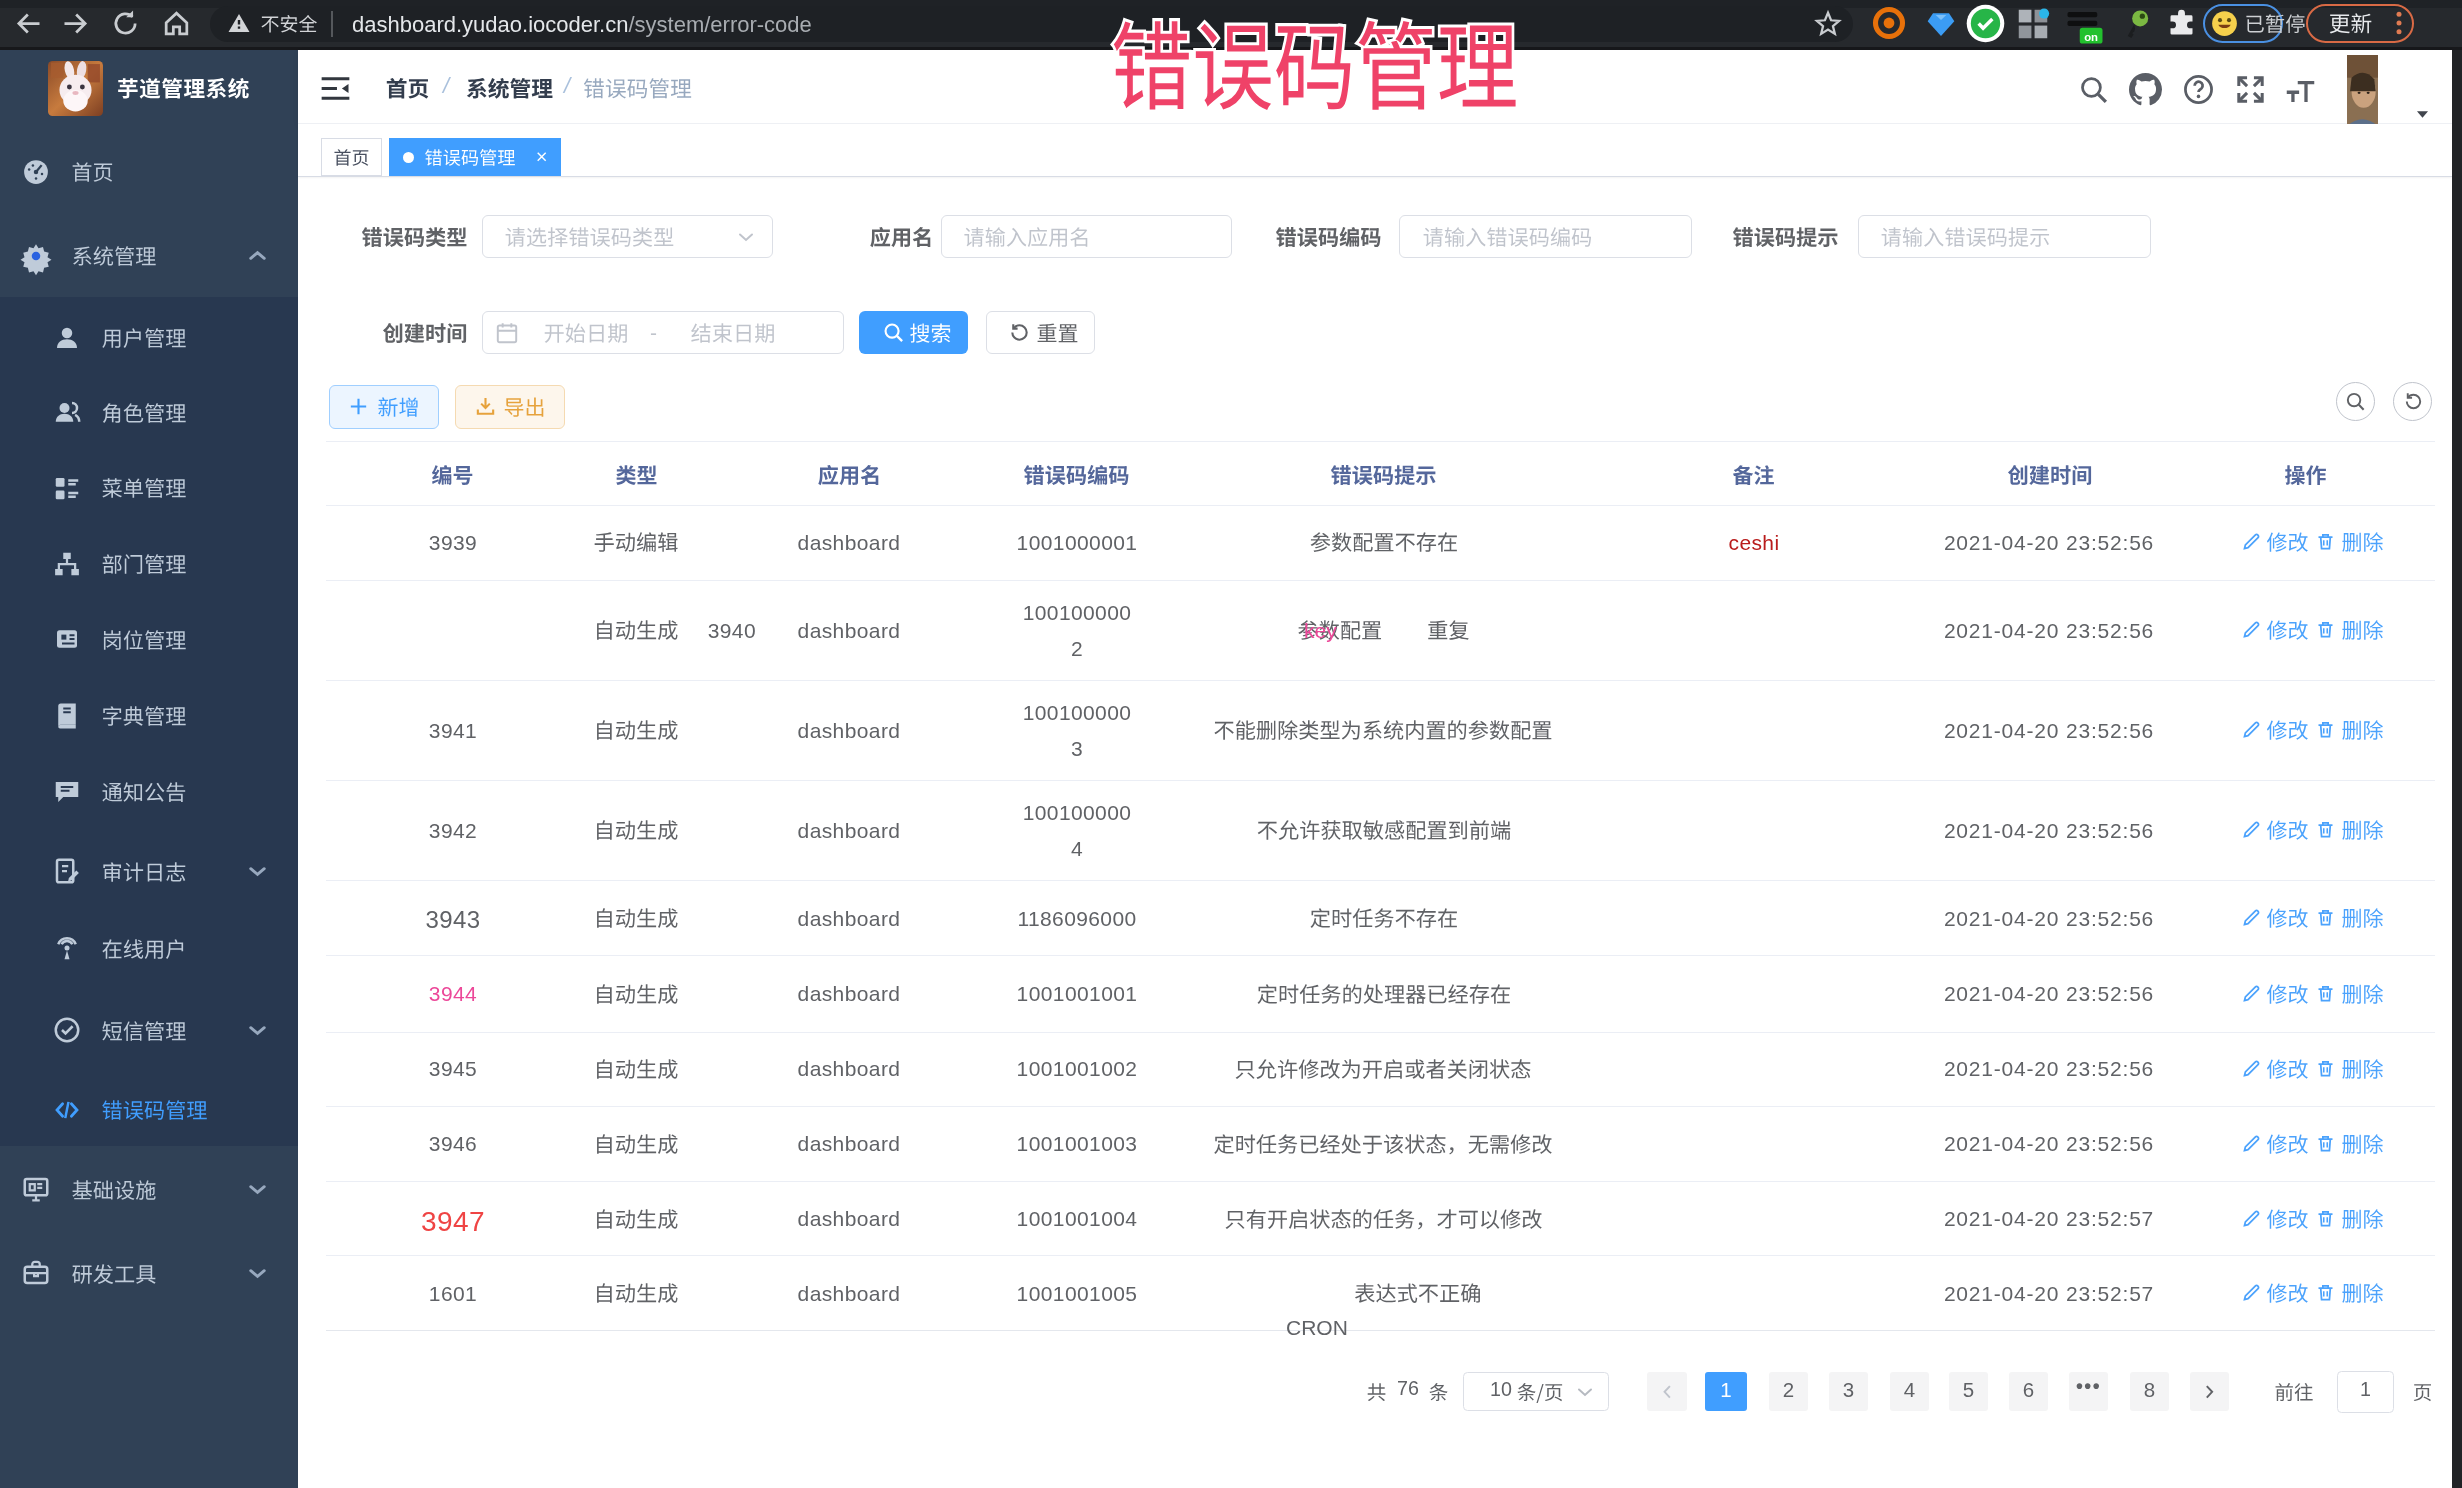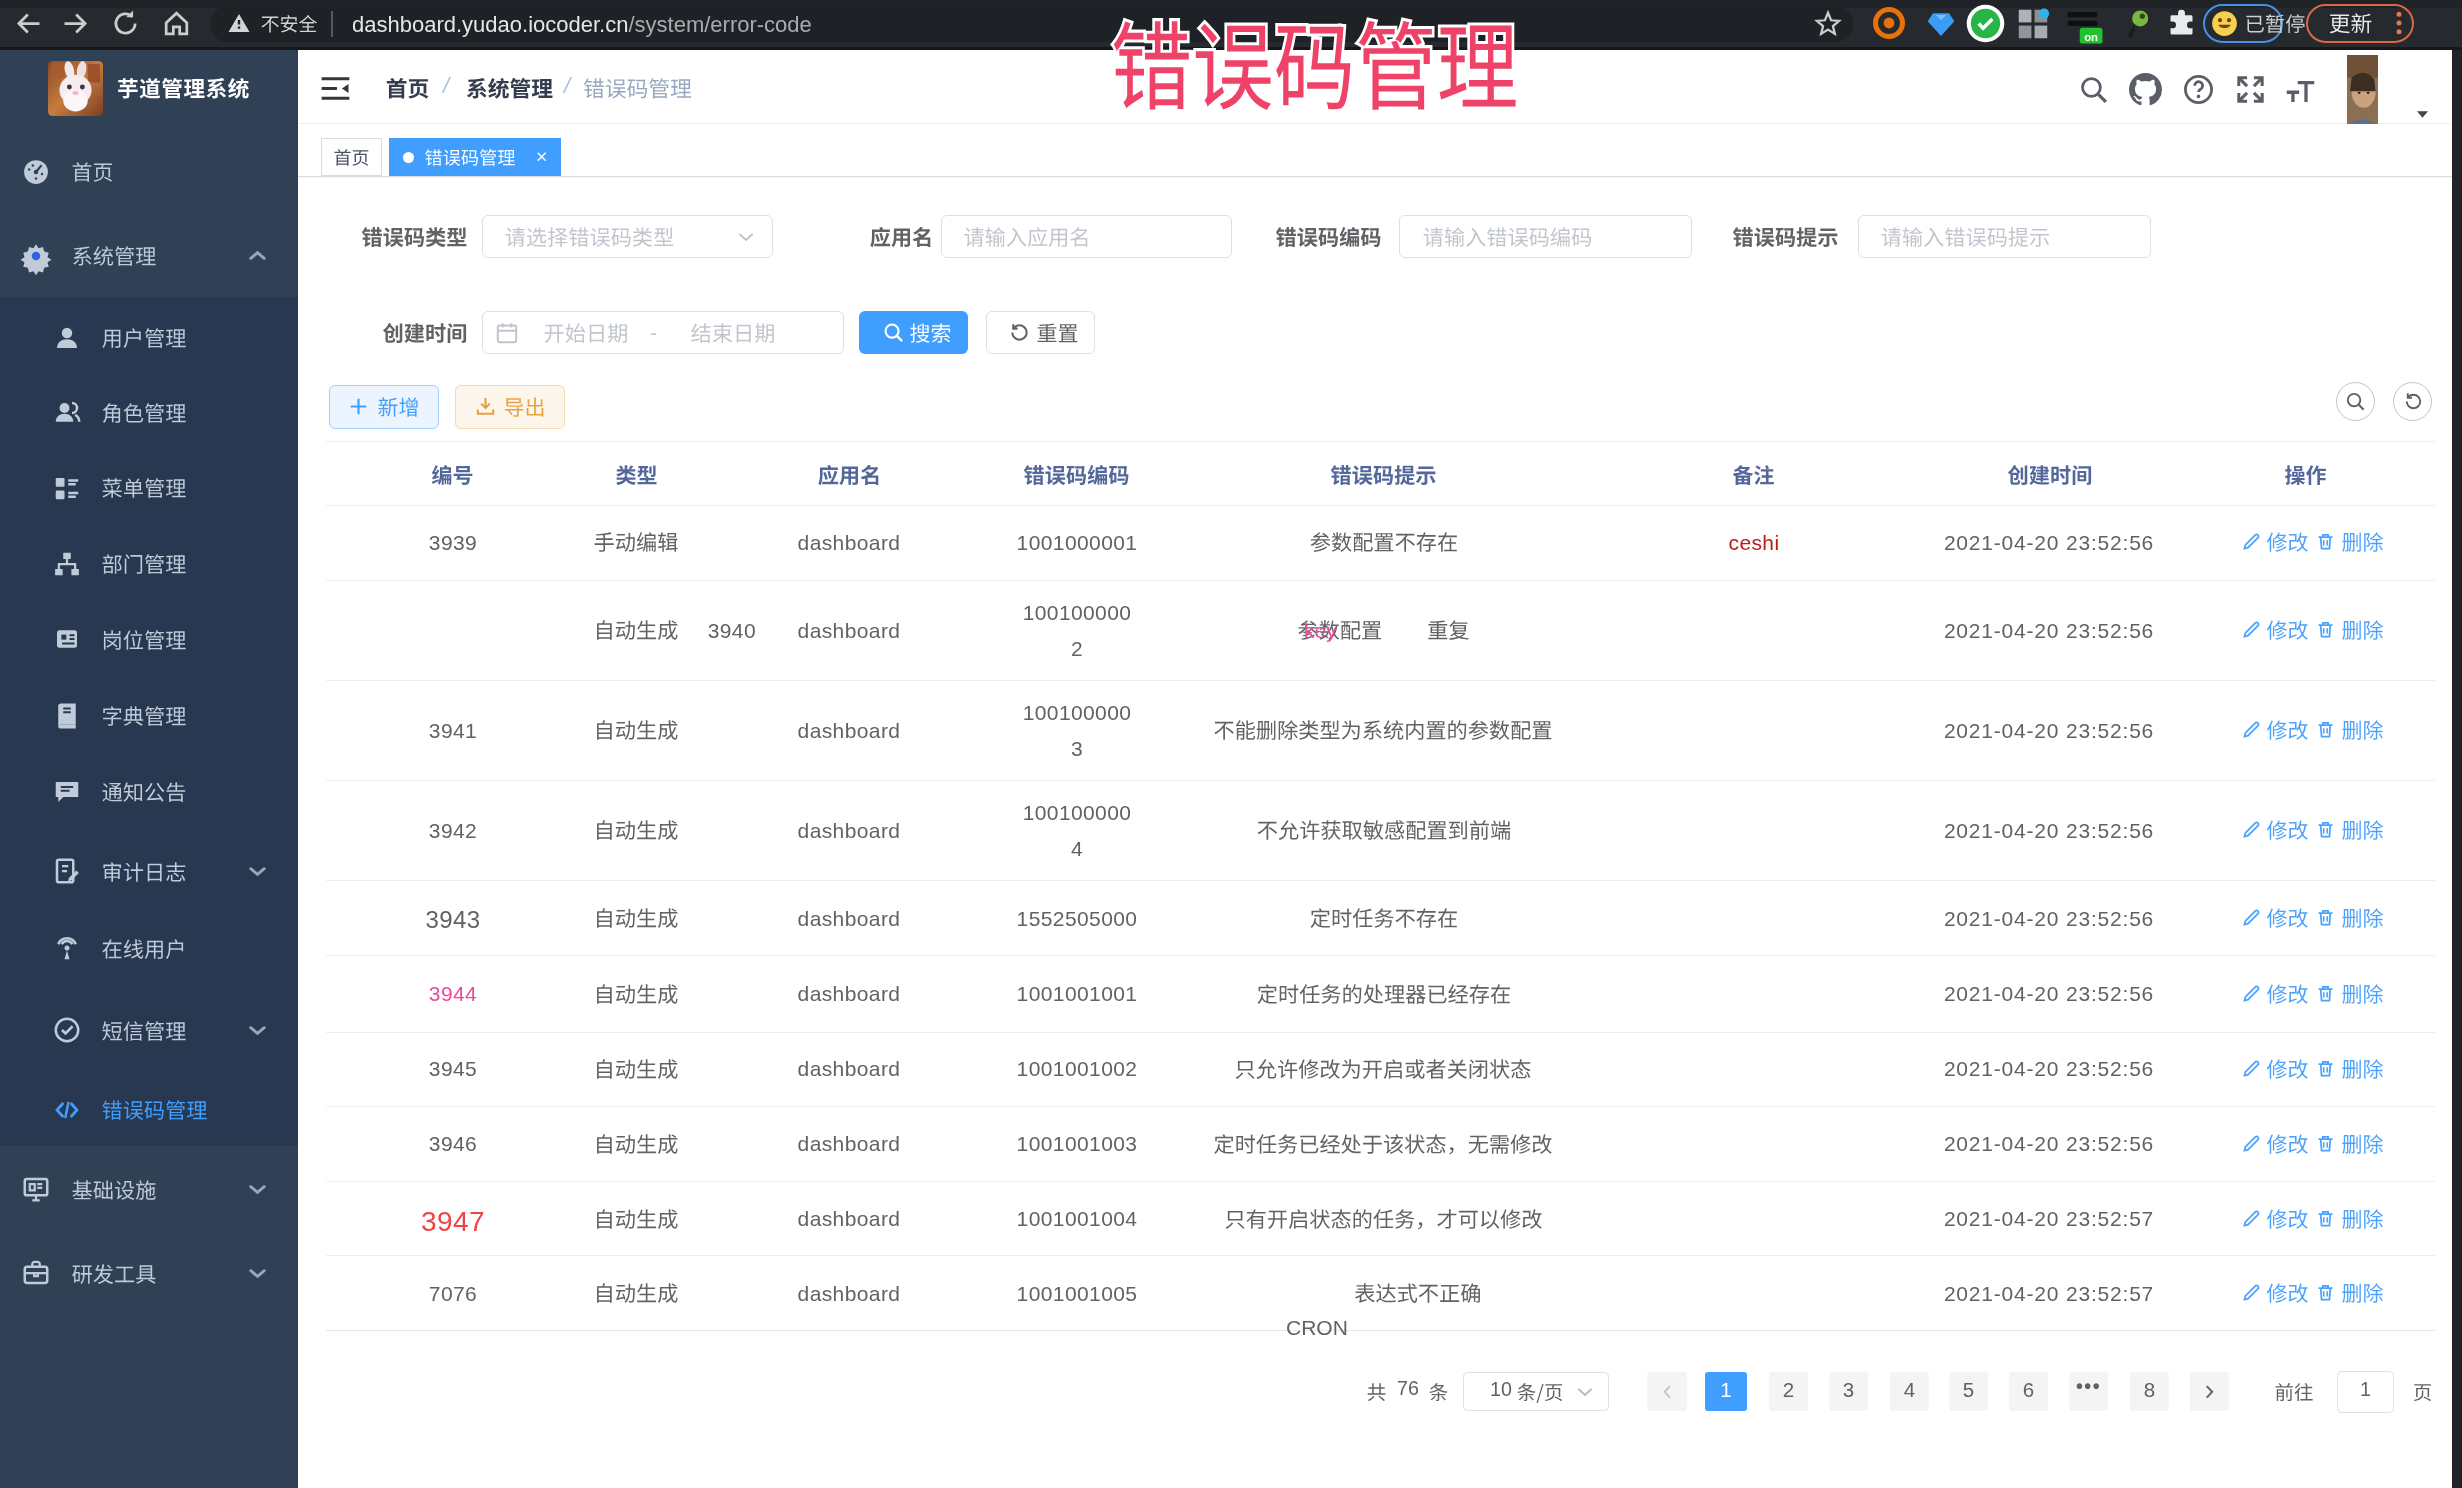--- a/index.html
+++ b/index.html
@@ -1011,21 +1011,21 @@
 <div style="position:absolute;left:150px;top:908px;width:606px;text-align:center;line-height:1;font-size:24px;color:#606266;letter-spacing:0.4px;white-space:nowrap">3943</div>
 <svg class="" style="position:absolute;left:592px;top:906px;" width="88" height="26.5" viewBox="0 0 116 35">
     <g transform="translate(2.0,26.6) scale(0.028,0.028)" fill="#606266">
       <use href="#g112"></use>
       <use href="#g102" x="1000"></use>
       <use href="#g113" x="2000"></use>
       <use href="#g114" x="3000"></use>
     </g>
   </svg>
 <div style="position:absolute;left:546px;top:908px;width:606px;text-align:center;line-height:1;font-size:21px;color:#606266;letter-spacing:0.4px;white-space:nowrap">dashboard</div>
-<div style="position:absolute;left:774px;top:908px;width:606px;text-align:center;line-height:1;font-size:21px;color:#606266;letter-spacing:0.4px;white-space:nowrap">1552505000</div>
+<div style="position:absolute;left:774px;top:908px;width:606px;text-align:center;line-height:1;font-size:21px;color:#606266;letter-spacing:0.4px;white-space:nowrap">1186096000</div>
 <svg class="" style="position:absolute;left:1308px;top:906px;" width="152" height="26.5" viewBox="0 0 200 35">
     <g transform="translate(2.0,26.6) scale(0.028,0.028)" fill="#606266">
       <use href="#g129"></use>
       <use href="#g130" x="1000"></use>
       <use href="#g131" x="2000"></use>
       <use href="#g132" x="3000"></use>
       <use href="#g0" x="4000"></use>
       <use href="#g107" x="5000"></use>
       <use href="#g40" x="6000"></use>
     </g>
@@ -1240,21 +1240,21 @@
 <svg style="position:absolute;left:2315px;top:1208px" width="21" height="21" viewBox="0 0 24 24">
     <path d="M4 7h16M9 7V4.5h6V7M6.5 7l1 13h9l1-13" fill="none" stroke="#4ba2fc" stroke-width="2"></path>
     <path d="M10 10.5v6M14 10.5v6" stroke="#4ba2fc" stroke-width="1.8"></path>
   </svg>
 <svg class="" style="position:absolute;left:2340px;top:1207px;" width="45" height="26.5" viewBox="0 0 60 35">
     <g transform="translate(2.0,26.6) scale(0.028,0.028)" fill="#4ba2fc">
       <use href="#g110"></use>
       <use href="#g111" x="1000"></use>
     </g>
   </svg>
-<div style="position:absolute;left:150px;top:1283px;width:606px;text-align:center;line-height:1;font-size:21px;color:#606266;letter-spacing:0.4px;white-space:nowrap">7076</div>
+<div style="position:absolute;left:150px;top:1283px;width:606px;text-align:center;line-height:1;font-size:21px;color:#606266;letter-spacing:0.4px;white-space:nowrap">1601</div>
 <svg class="" style="position:absolute;left:592px;top:1281px;" width="88" height="26.5" viewBox="0 0 116 35">
     <g transform="translate(2.0,26.6) scale(0.028,0.028)" fill="#606266">
       <use href="#g112"></use>
       <use href="#g102" x="1000"></use>
       <use href="#g113" x="2000"></use>
       <use href="#g114" x="3000"></use>
     </g>
   </svg>
 <div style="position:absolute;left:546px;top:1283px;width:606px;text-align:center;line-height:1;font-size:21px;color:#606266;letter-spacing:0.4px;white-space:nowrap">dashboard</div>
 <div style="position:absolute;left:774px;top:1283px;width:606px;text-align:center;line-height:1;font-size:21px;color:#606266;letter-spacing:0.4px;white-space:nowrap">1001001005</div>

